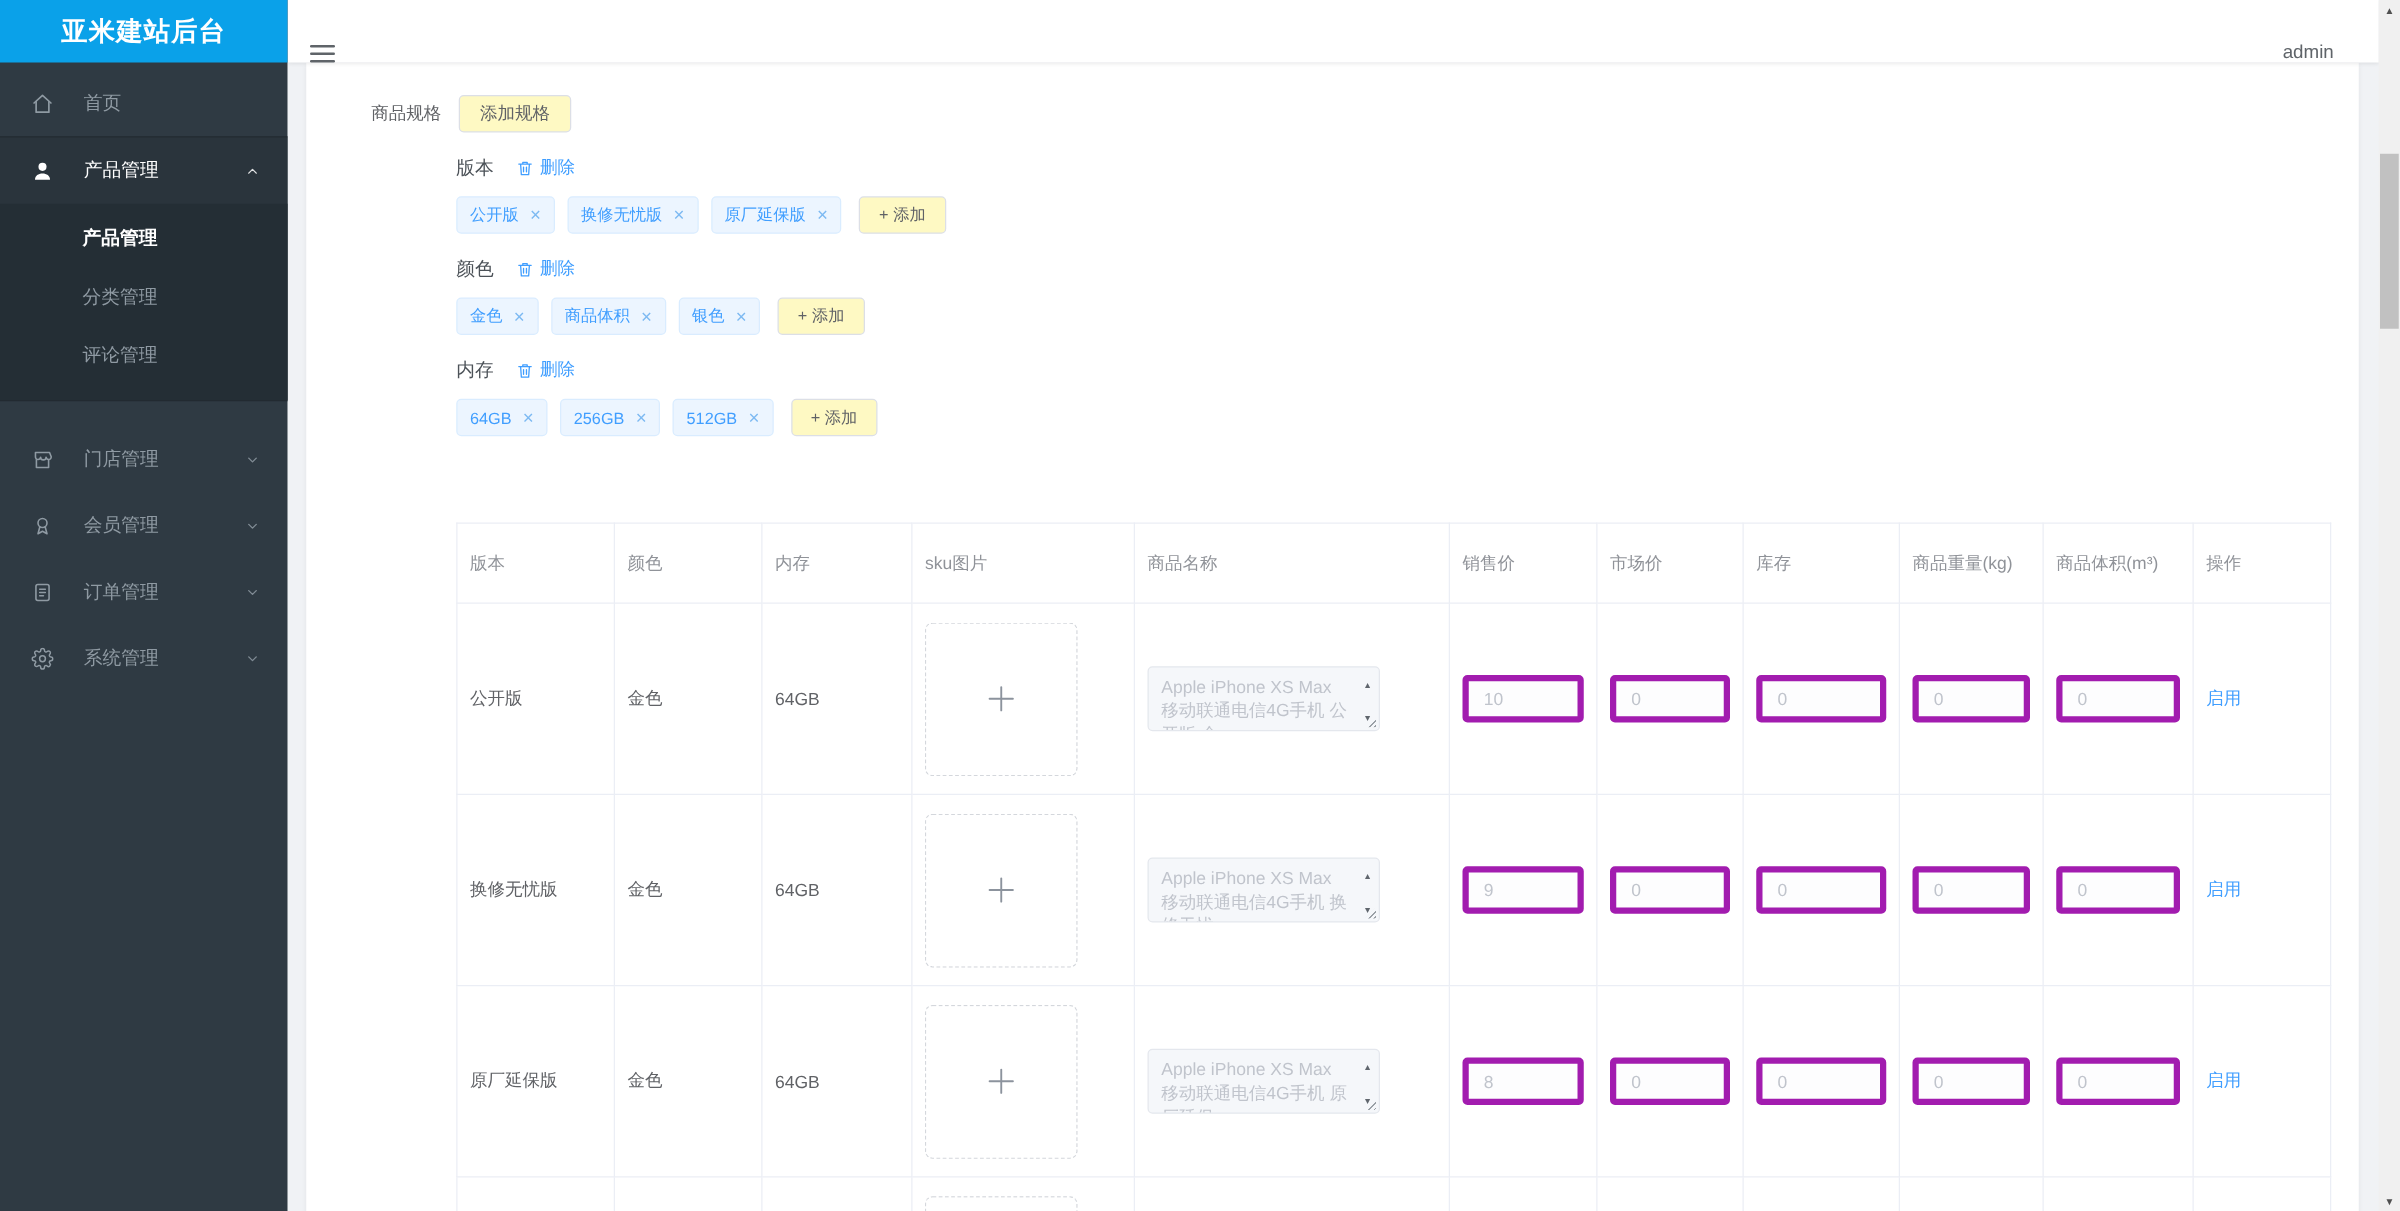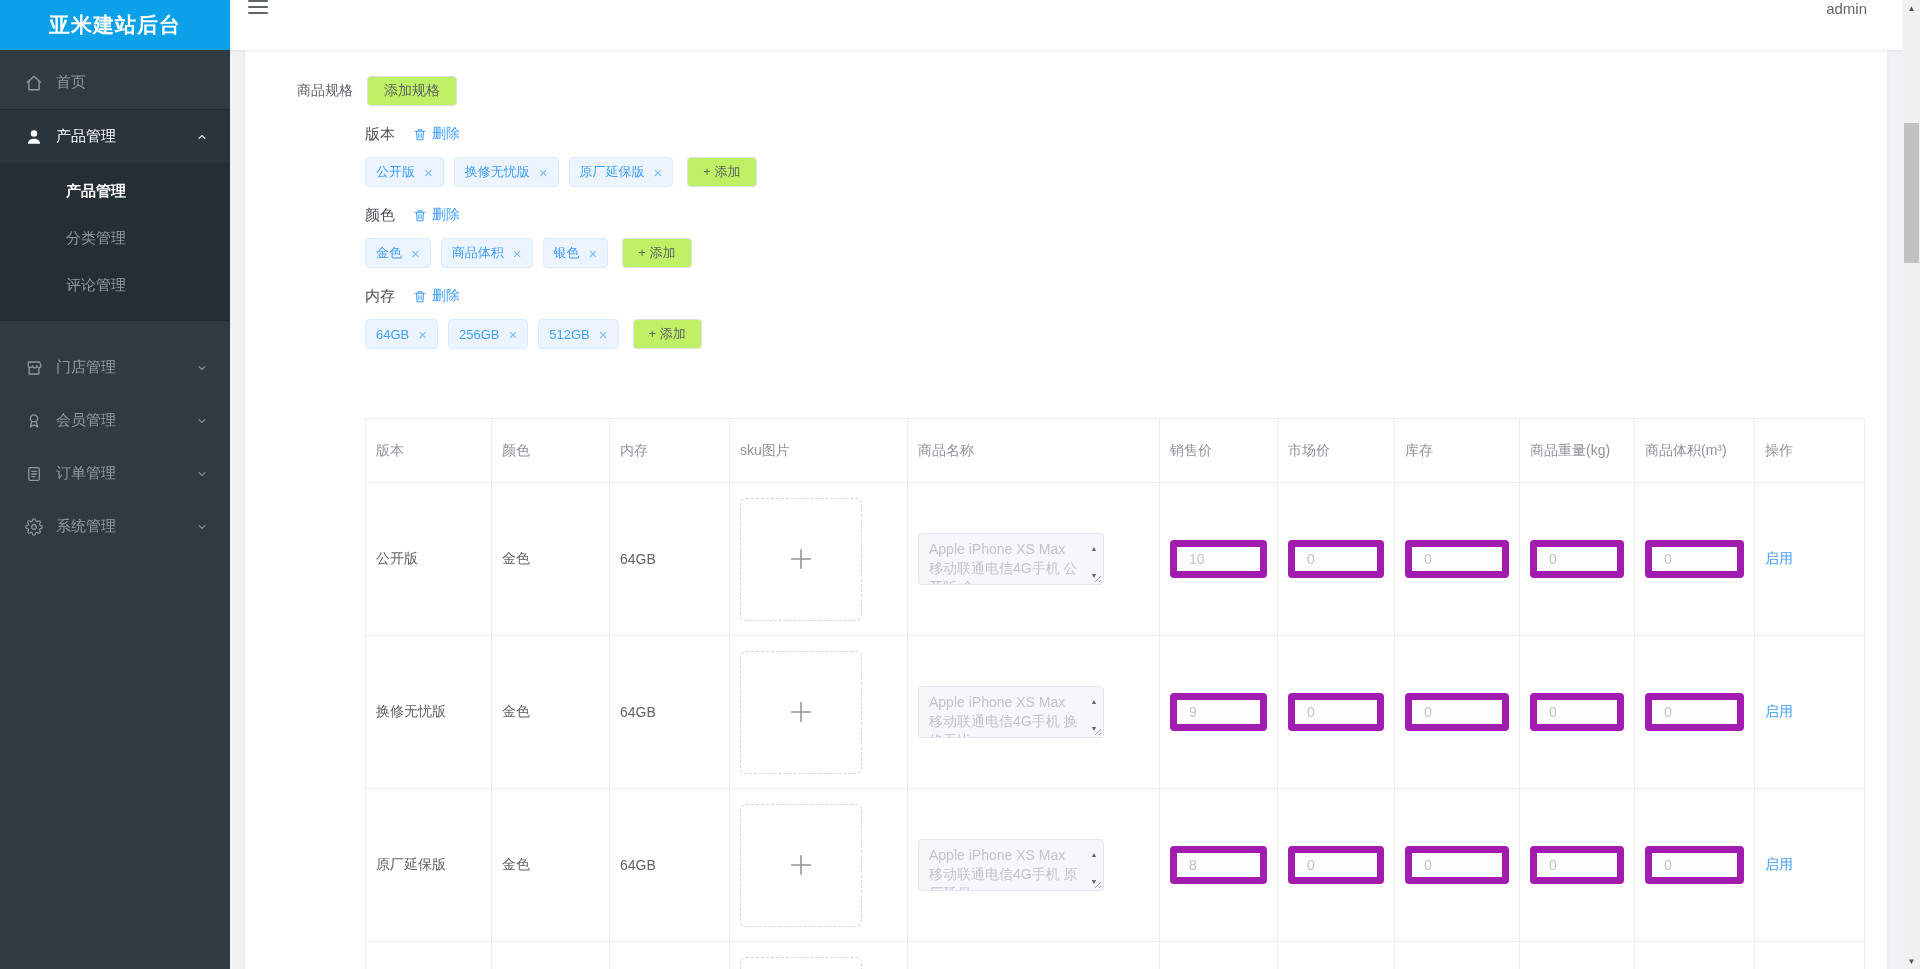--- a/index.html
+++ b/index.html
@@ -7,45 +7,45 @@
     width:1920px;height:969px;overflow:hidden;position:relative;
     background:#f0f2f5;font-family:"Liberation Sans",sans-serif;
     -webkit-font-smoothing:antialiased;
   }
   
   .sidebar{position:absolute;left:0;top:0;width:230px;height:969px;background:#2f3a43;z-index:6;}
   .logo{height:50px;background:#0aa1e9;color:#fff;font-size:21px;font-weight:bold;
         display:flex;align-items:center;justify-content:center;letter-spacing:1px;}
   .menu{padding-top:6px;}
   .menu-item{height:53px;display:flex;align-items:center;padding:0 22px 0 25px;
-             color:#8f9aa3;font-size:15px;cursor:pointer;}
+             color:#8f9aa3;font-size:15px;cursor:pointer;gap:11px;}
   .menu-item .mi-icon{width:18px;height:18px;margin-right:13px;display:flex;align-items:center;}
   .mi-icon svg{width:18px;height:18px;}
   .menu-item.active{color:#ffffff;}
   .mi-chevron{margin-left:auto;display:flex;opacity:.85;}
   .mi-chevron svg{width:12px;height:12px;}
   .mi-chevron.up svg{transform:rotate(180deg);}
   .menu-section.expanded{background:#2a343c;border-top:1px solid rgba(0,0,0,.18);
                          border-bottom:1px solid rgba(0,0,0,.18);margin-bottom:20px;}
   .submenu{background:#242e35;padding:4px 0 12px 0;}
   .submenu-item{height:47px;line-height:47px;padding-left:66px;color:#8f9aa3;font-size:15px;cursor:pointer;}
   .submenu-item.active{color:#ffffff;font-weight:bold;}
   
   .topbar{position:absolute;left:230px;top:0;width:1673px;height:50px;background:#fff;
-          box-shadow:0 1px 3px rgba(0,0,0,.08);display:flex;align-items:flex-start;z-index:5;}
+          box-shadow:0 1px 3px rgba(0,0,0,.08);display:flex;align-items:flex-end;z-index:5;}
   .hamburger{margin-left:18px;width:20px;display:flex;flex-direction:column;gap:4px;cursor:pointer;}
   .hamburger span{display:block;height:2px;background:#5f6469;border-radius:1px;}
   .admin{margin-left:auto;margin-right:36px;color:#5f6469;font-size:15px;cursor:pointer;}
   
   .page{position:absolute;left:230px;top:50px;width:1673px;bottom:0;background:#f0f2f5;overflow:hidden;}
   .panel{position:absolute;left:15px;top:0;width:1642px;min-height:919px;background:#fff;
          box-shadow:0 1px 4px rgba(0,21,41,.06);padding:26px 0 0 52px;box-sizing:border-box;}
   .spec-header{display:flex;align-items:center;}
   .spec-label{font-size:14px;color:#606266;}
-  .btn{background:#bef264;border:1px solid #dcdfe6;border-radius:4px;color:#606266;
+  .btn{background:#fef9c3;border:1px solid #dcdfe6;border-radius:4px;color:#606266;
        font-size:13px;cursor:pointer;font-family:inherit;text-align:right;}
   .add-spec{margin-left:14px;height:30px;padding:0 16px;font-size:14px;}
   .spec-body{margin-left:68px;}
   .group-title-row{display:flex;align-items:center;margin-top:18px;height:20px;}
   .group-name{font-size:15px;color:#4c5258;}
   .delete-link{display:inline-flex;align-items:center;gap:5px;color:#409eff;font-size:14px;
                margin-left:18px;cursor:pointer;}
   .delete-link svg{width:14px;height:15px;}
   .tags-row{display:flex;align-items:center;margin-top:13px;margin-bottom:17px;}
   .tag{display:inline-flex;align-items:center;height:28px;padding:0 10px;background:#ecf5ff;
@@ -63,21 +63,21 @@
   .name-area{position:relative;width:186px;height:52px;background:#f5f7fa;border:1px solid #e4e7ed;
              border-radius:4px;box-sizing:border-box;color:#c0c4cc;font-size:14px;line-height:19px;
              padding:6px 24px 6px 10px;overflow:hidden;cursor:text;}
   .ta-strip{position:absolute;top:1px;right:1px;bottom:1px;width:16px;display:flex;
             flex-direction:column;align-items:center;color:#60666d;font-size:7px;}
   .ta-strip .a-up{margin-top:4px;}
   .ta-strip .a-down{margin-top:8px;}
   .ta-grip{position:absolute;right:2px;bottom:2px;width:9px;height:9px;
            background:repeating-linear-gradient(135deg,transparent 0 2px,#9aa0a6 2px 3px);
            clip-path:polygon(100% 0,100% 100%,0 100%);}
-  .num-input{display:block;width:100%;height:38px;box-sizing:border-box;border:7px solid #a21caf;
+  .num-input{display:block;width:100%;height:38px;box-sizing:border-box;border:5px solid #a21caf;
              border-radius:4px;background:#fdfdfe;color:#c0c4cc;font-size:14px;padding:0 12px;
              font-family:inherit;outline:none;}
   .action-link{color:#409eff;font-size:14px;cursor:pointer;}
   
   .scrollbar{position:absolute;right:0;top:0;width:17px;height:969px;background:#f0f0f0;z-index:10;}
   .sb-arrow{height:16px;display:flex;align-items:center;justify-content:center;color:#505050;
             font-size:8px;cursor:pointer;}
   .sb-arrow.down{position:absolute;bottom:0;left:0;right:0;}
   .sb-thumb{position:absolute;top:123px;left:1px;width:15px;height:140px;background:#c1c1c1;cursor:pointer;}
 </style>

